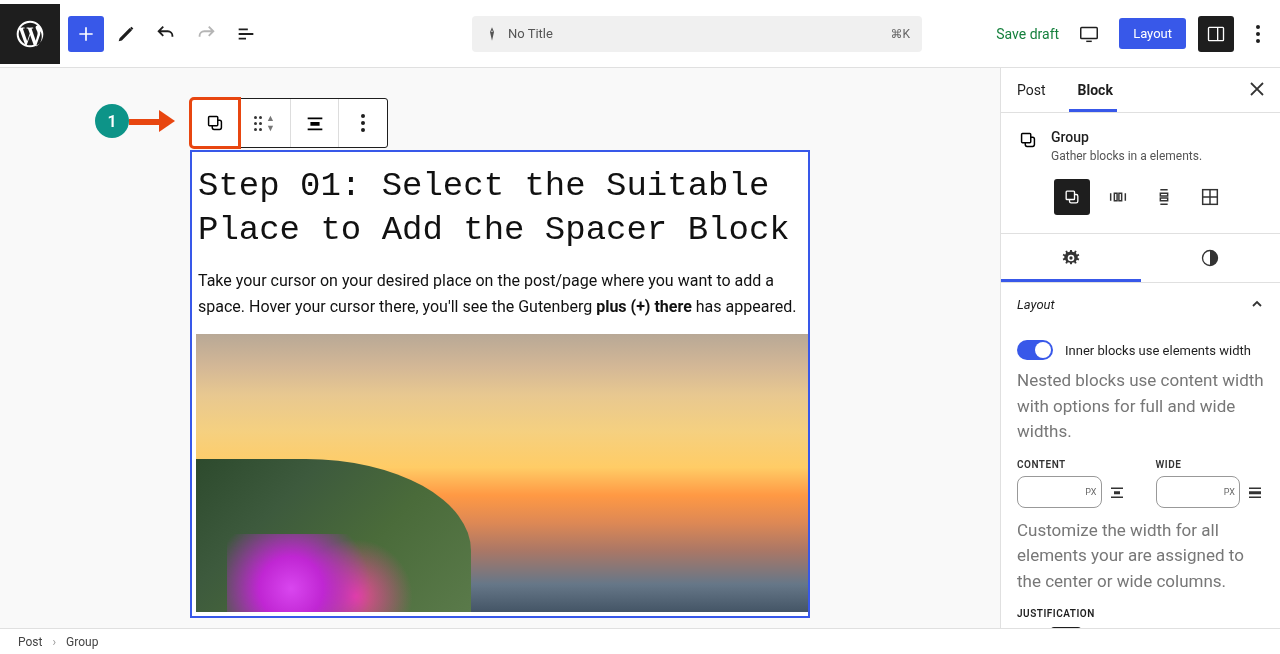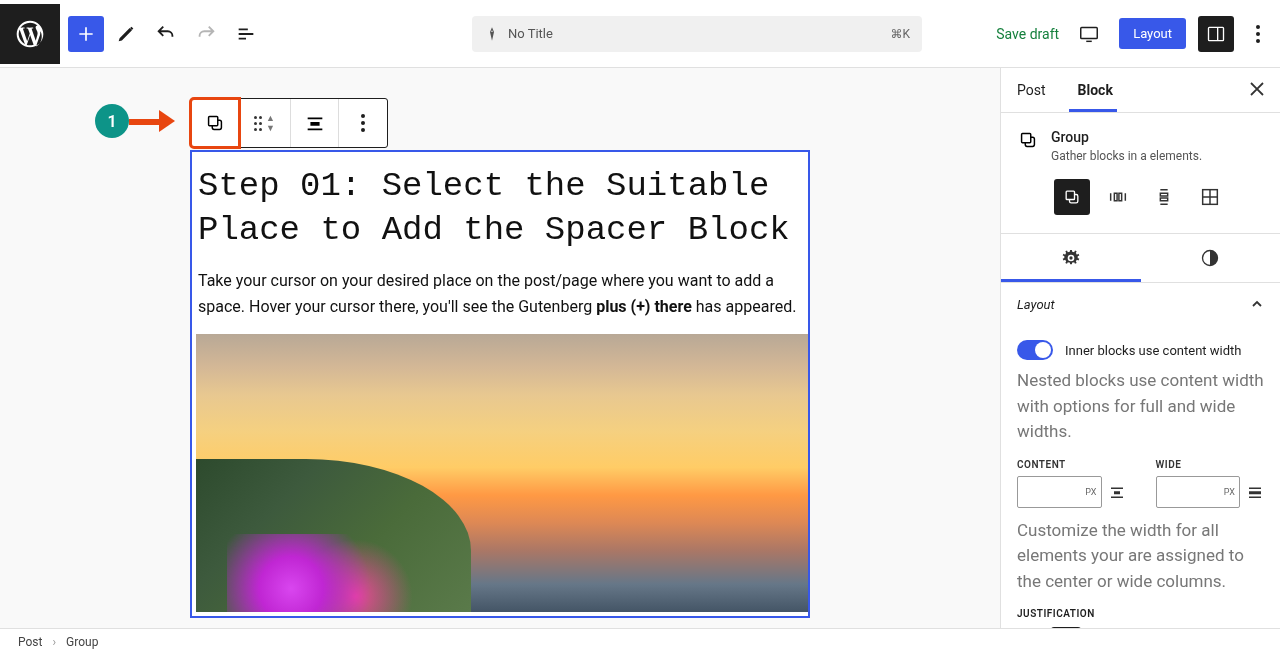--- a/index.html
+++ b/index.html
@@ -69,21 +69,21 @@
   .panel-head { display:flex; justify-content:space-between; align-items:flex-start; font-size:13px; margin-bottom:28px; cursor:pointer;font-style:italic;}
   .toggle-row { display:flex; align-items:center; gap:12px; margin-bottom:8px;}
   .toggle { width:36px; height:20px; background:#3858e9; border-radius:10px; position:relative; cursor:pointer;}
   .toggle::after { content:''; position:absolute; right:2px; top:2px; width:16px; height:16px; background:#fff; border-radius:50%;}
   .help-text { font-size:17px; color:#777; line-height:1.5; margin-bottom:14px;}
   
   .width-row { display:flex; gap:30px; margin-bottom:10px;}
   .width-col { flex:1; }
   .width-col label { font-size:10px; font-weight:600; letter-spacing:0.5px; color:#333; display:block; margin-bottom:6px;}
   .width-input-row { display:flex; align-items:center; gap:6px;}
-  .width-input { flex:1; height:32px; border:1px solid #999; border-radius:2px; position:relative;}
+  .width-input { flex:1; height:32px; border:1px solid #999; border-radius:8px; position:relative;}
   .unit { position:absolute; right:4px; top:50%; transform:translateY(-50%); font-size:9px; color:#666;}
   
   .just-label { font-size:10px; font-weight:600; letter-spacing:0.5px; margin:10px 0 8px;}
   .just-btns { display:flex; gap:4px;}
   .just-btn { width:30px; height:30px; display:flex;align-items:center;justify-content:center; border-radius:3px; cursor:pointer;}
   .just-btn.active { background:#1e1e1e; color:#fff;}
   
   .footer { height:26px; border-top:1px solid #e0e0e0; display:flex; align-items:center; padding:0 18px; font-size:12px; color:#444; background:#fff; position:absolute; bottom:0; left:0; right:0;}
   .footer .sep { margin:0 10px; color:#999;}
   
@@ -276,21 +276,21 @@
 
     <div class="panel">
       <div class="panel-head">
         <span>Layout</span>
         <svg width="14" height="14" viewBox="0 0 14 14" stroke="#333" stroke-width="1.8" fill="none">
             <path d="M3 9l4-4 4 4"></path>
           </svg>
       </div>
       <div class="toggle-row">
         <div class="toggle"></div>
-        <span>Inner blocks use content width</span>
+        <span>Inner blocks use elements width</span>
       </div>
       <p class="help-text">Nested blocks use content width with options for full and wide widths.</p>
 
       <div class="width-row">
         <div class="width-col">
           <label>CONTENT</label>
           <div class="width-input-row">
             <div class="width-input">
                 <span class="unit">PX</span>
               </div>

